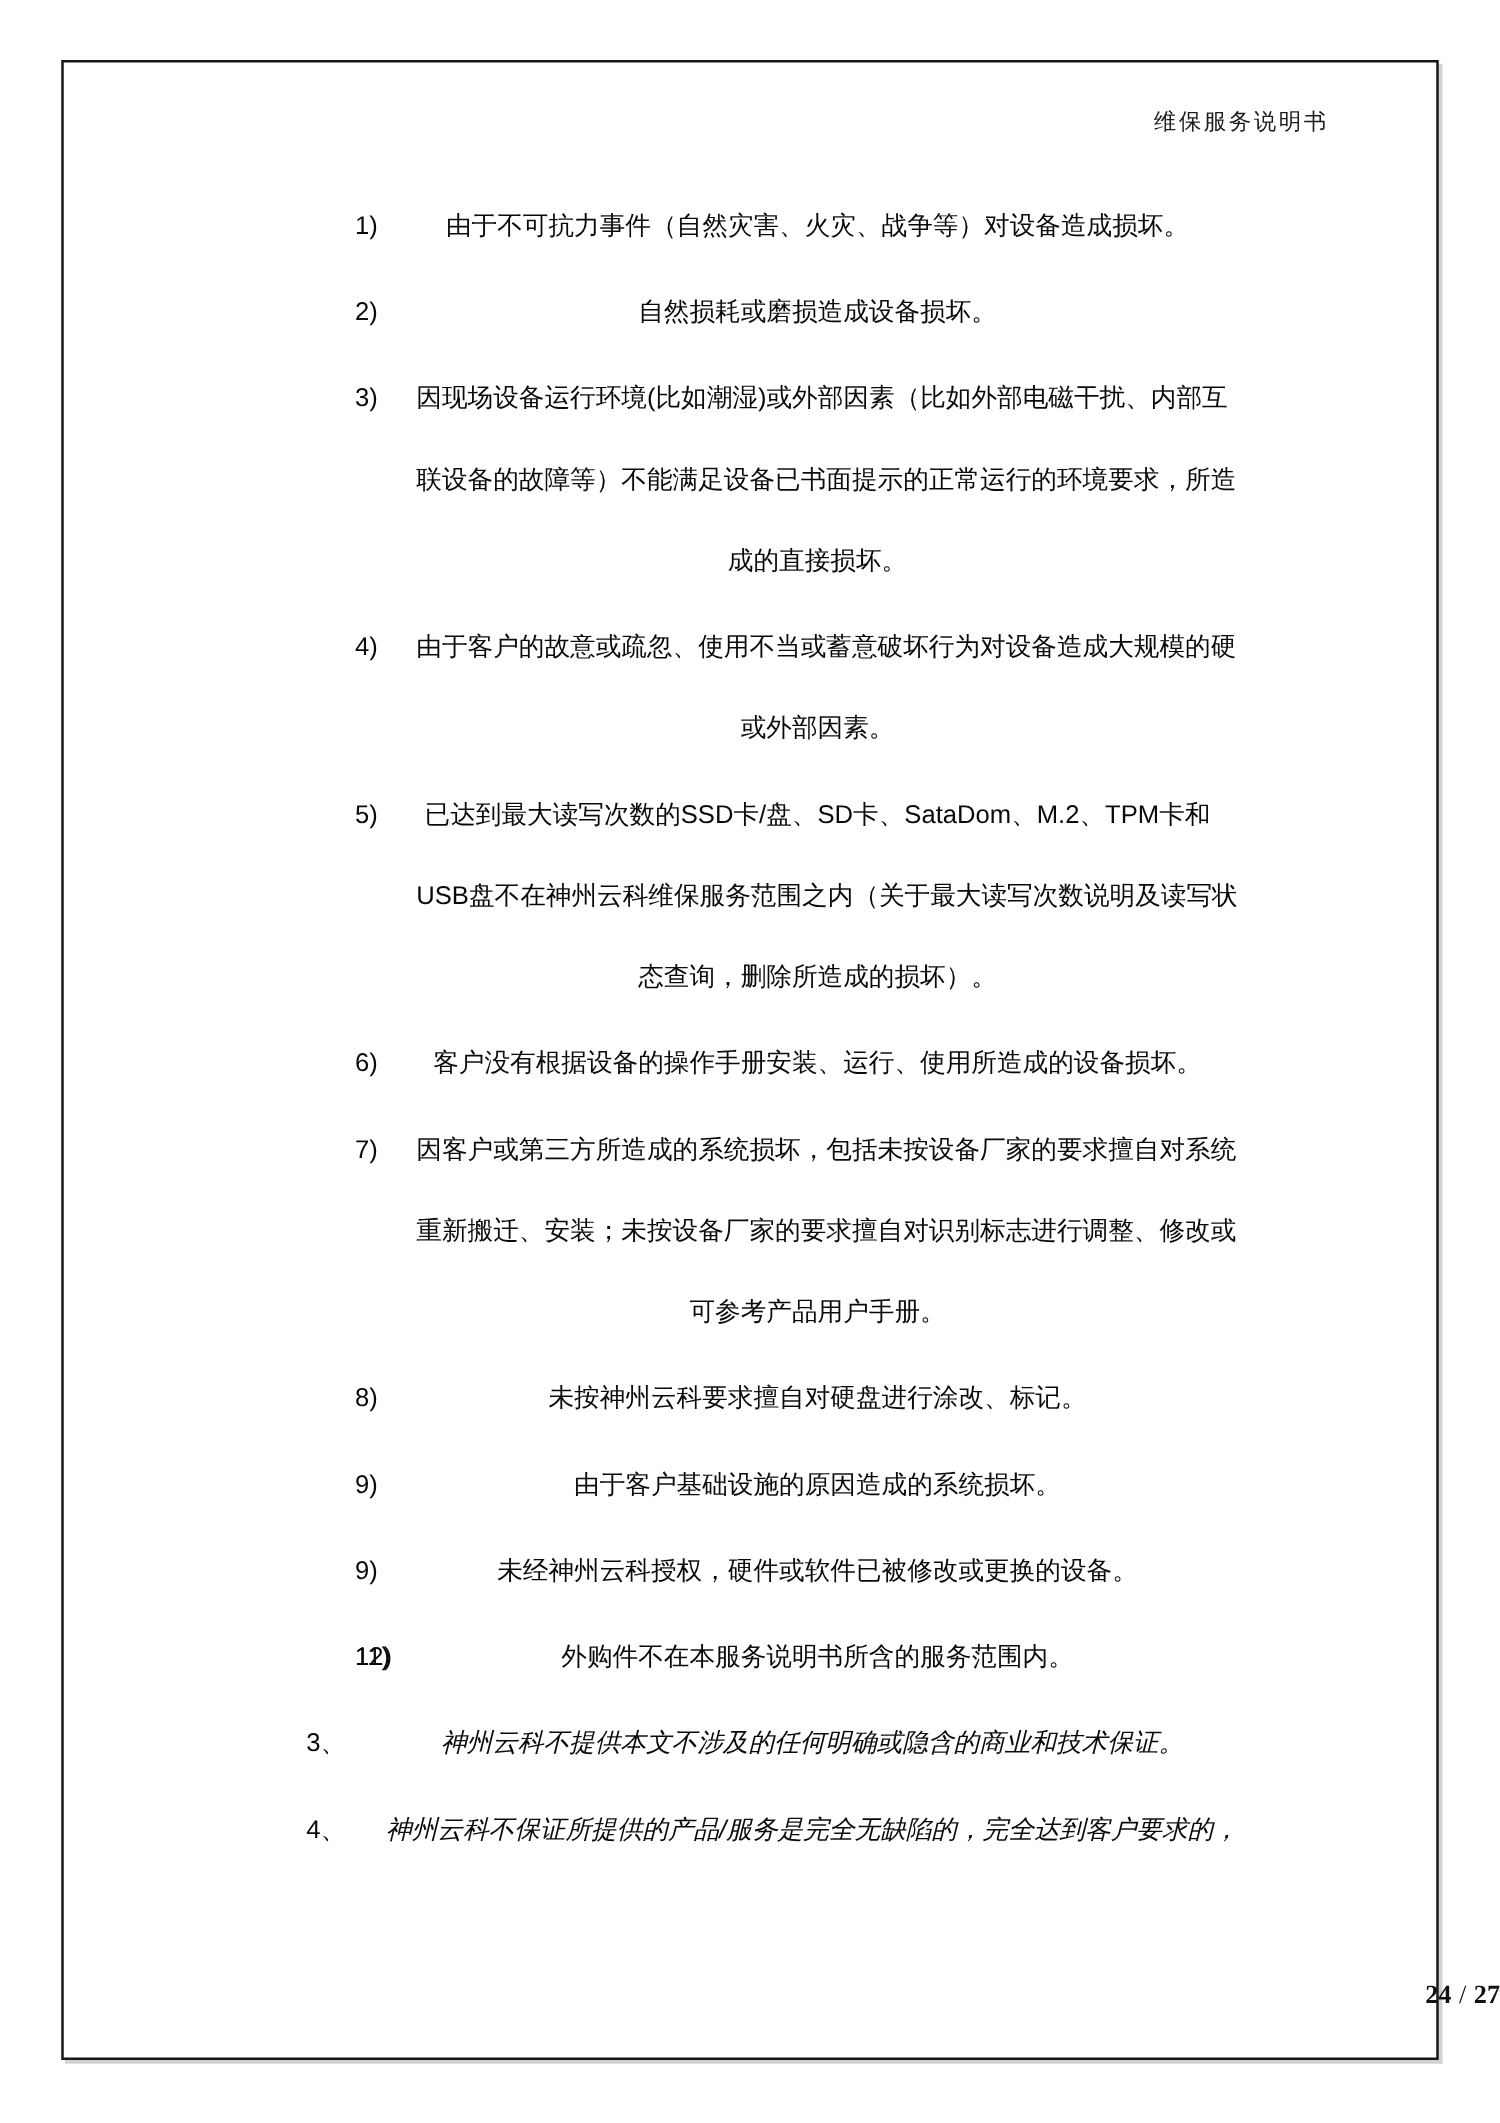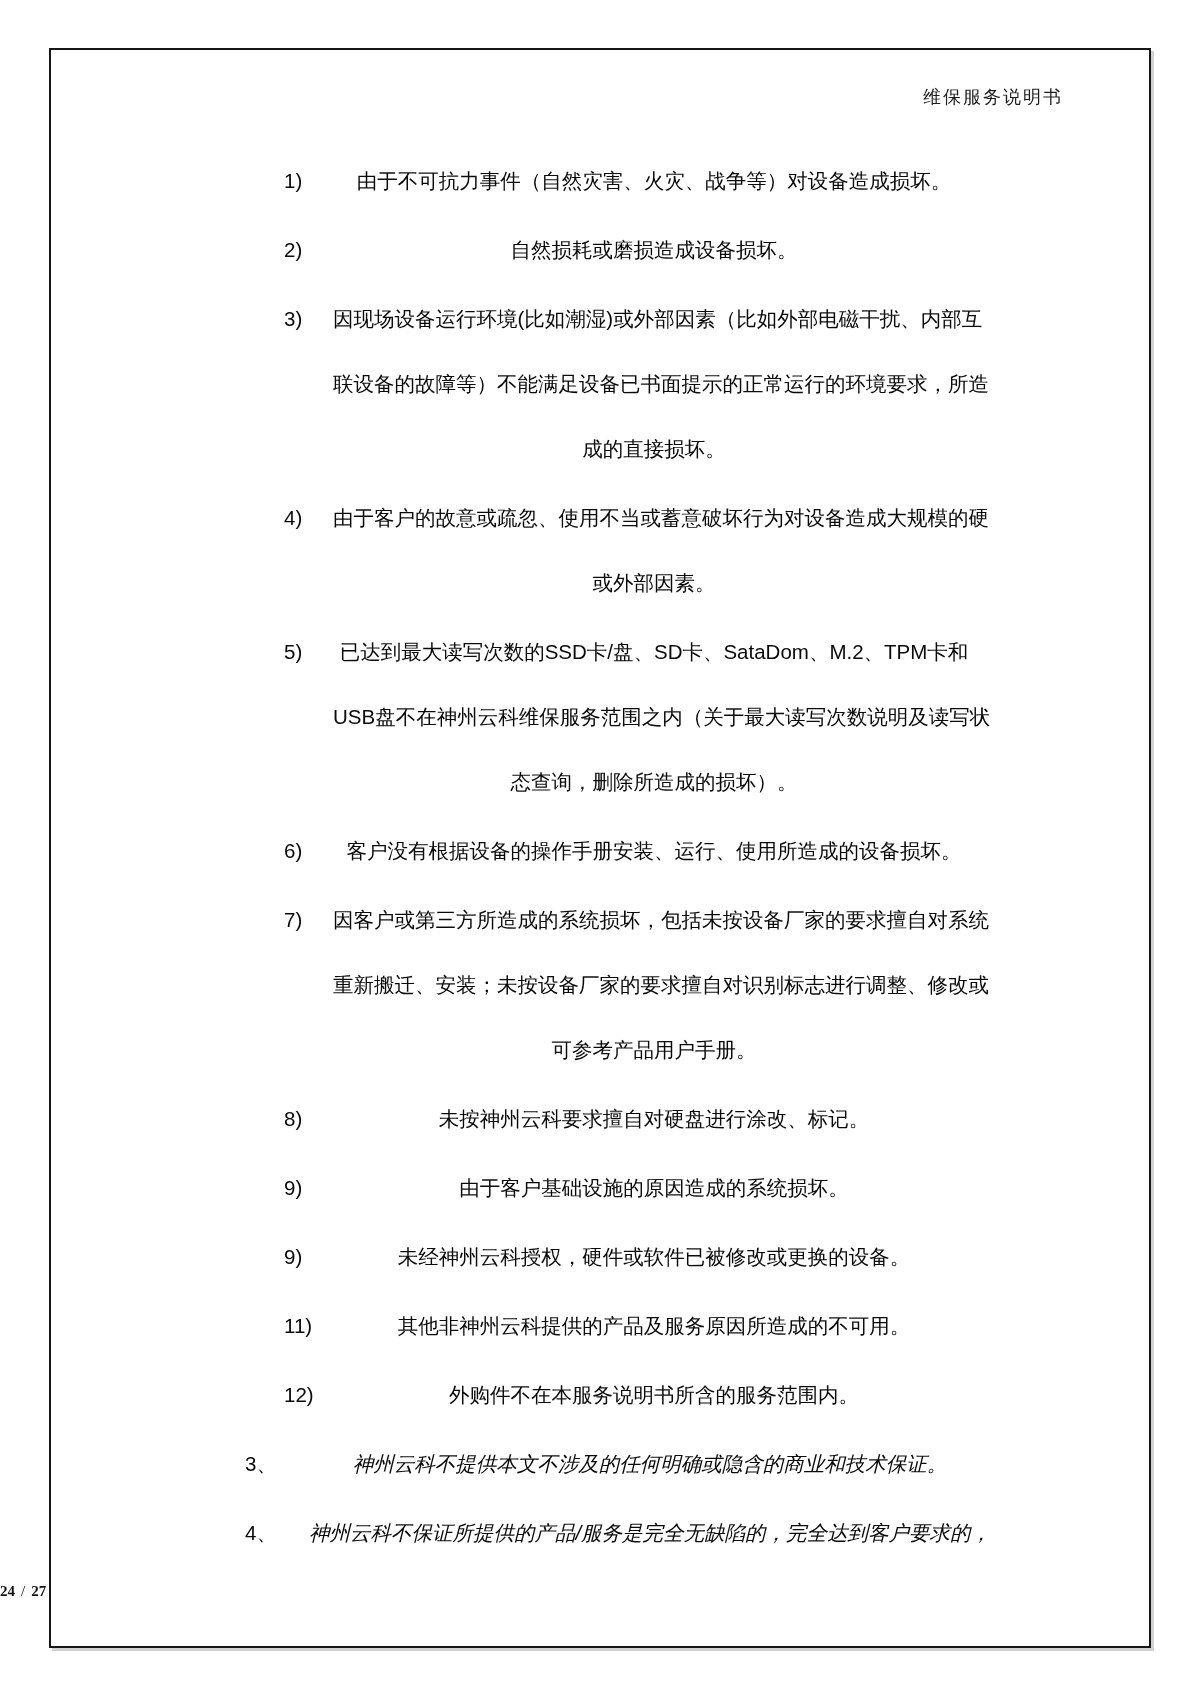--- a/index.html
+++ b/index.html
@@ -52,23 +52,23 @@
     margin-right: 225px;
     text-align: center;
   }
   .item.level-2 .num { left: 245px; }
   .item.level-2 .txt { margin-left: 300px; margin-right: 200px; font-style: italic; }
   .line { white-space: nowrap; }
   .page-footer {
     position: absolute;
     top: 1583px; left: 0;
     width: 1200px;
-    text-align: left;
+    text-align: right;
     font-family: "Liberation Serif", "DejaVu Serif", serif;
-    font-size: 15px;
+    font-size: 21px;
     font-weight: 700;
     color: #111;
   }
   .page-footer .sep {
     font-weight: 400;
     padding: 0 6px;
   }
 </style>
 </head>
 <body>
@@ -140,23 +140,20 @@
       </div>
     </div>
     <div class="item level-1">
       <span class="num">9)</span>
       <div class="txt">
         <div class="line">未经神州云科授权，硬件或软件已被修改或更换的设备。</div>
       </div>
     </div>
     <div class="item level-1">
       <span class="num">11)</span>
-      <div class="txt">
-        <div class="line">其他非神州云科提供的产品及服务原因所造成的不可用。</div>
-      </div>
     </div>
     <div class="item level-1">
       <span class="num">12)</span>
       <div class="txt">
         <div class="line">外购件不在本服务说明书所含的服务范围内。</div>
       </div>
     </div>
     <div class="item level-2">
       <span class="num">3、</span>
       <div class="txt">

